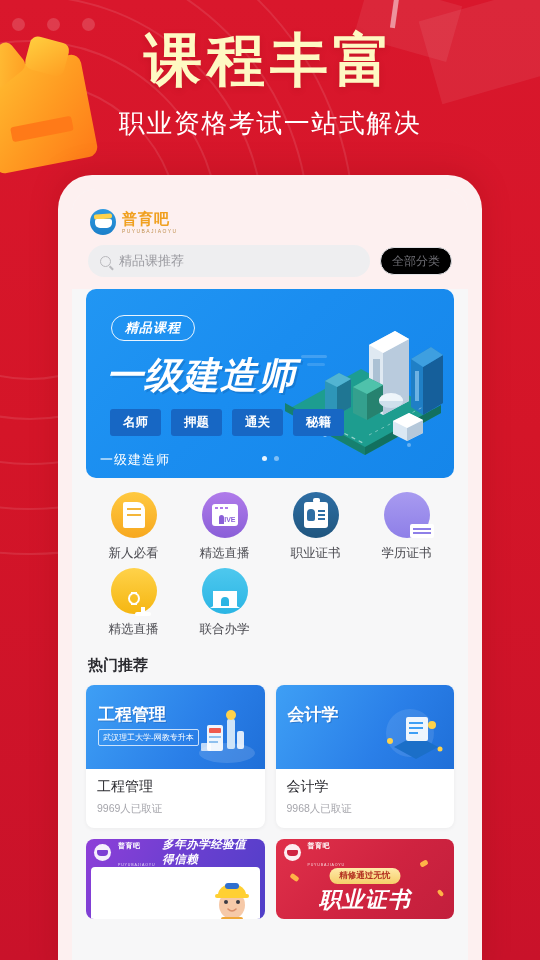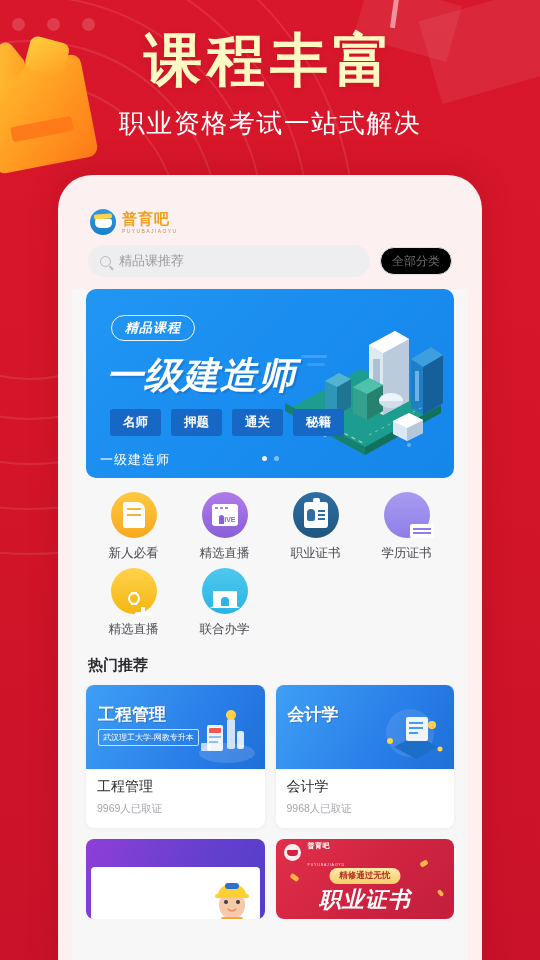--- a/index.html
+++ b/index.html
@@ -479,20 +479,28 @@
           <div class="card-body">
             <div class="card-title">会计学</div>
             <div class="card-meta">9968人已取证</div>
           </div>
         </div>
       </div>
 
       <div class="promo-cards">
 
         <div class="pcard pc-purple">
+          <div class="pc-head">
+            <span class="pc-logo"></span>
+            <span>
+              <span class="pc-logoname">普育吧</span><br>
+              <span class="pc-logopy">PUYUBAJIAOYU</span>
+            </span>
+            <span class="pc-slogan">多年办学经验值得信赖</span>
+          </div>
           <div class="pc-white"></div>
           <svg class="worker" viewBox="0 0 46 46">
             <ellipse cx="23" cy="30" rx="13" ry="14" fill="#f6c9a8"></ellipse>
             <path d="M9 20 a14 11 0 0 1 28 0 z" fill="#ffd033"></path>
             <rect x="6" y="19" width="34" height="4" rx="2" fill="#ffd033"></rect>
             <rect x="16" y="8" width="14" height="6" rx="3" fill="#2f6fd0"></rect>
             <circle cx="17" cy="27" r="2" fill="#3b3b44"></circle>
             <circle cx="29" cy="27" r="2" fill="#3b3b44"></circle>
             <path d="M19 34 q4 4 8 0" stroke="#d98e6a" stroke-width="1.6" fill="none" stroke-linecap="round"></path>
             <rect x="12" y="42" width="22" height="6" rx="2" fill="#f0a83a"></rect>

